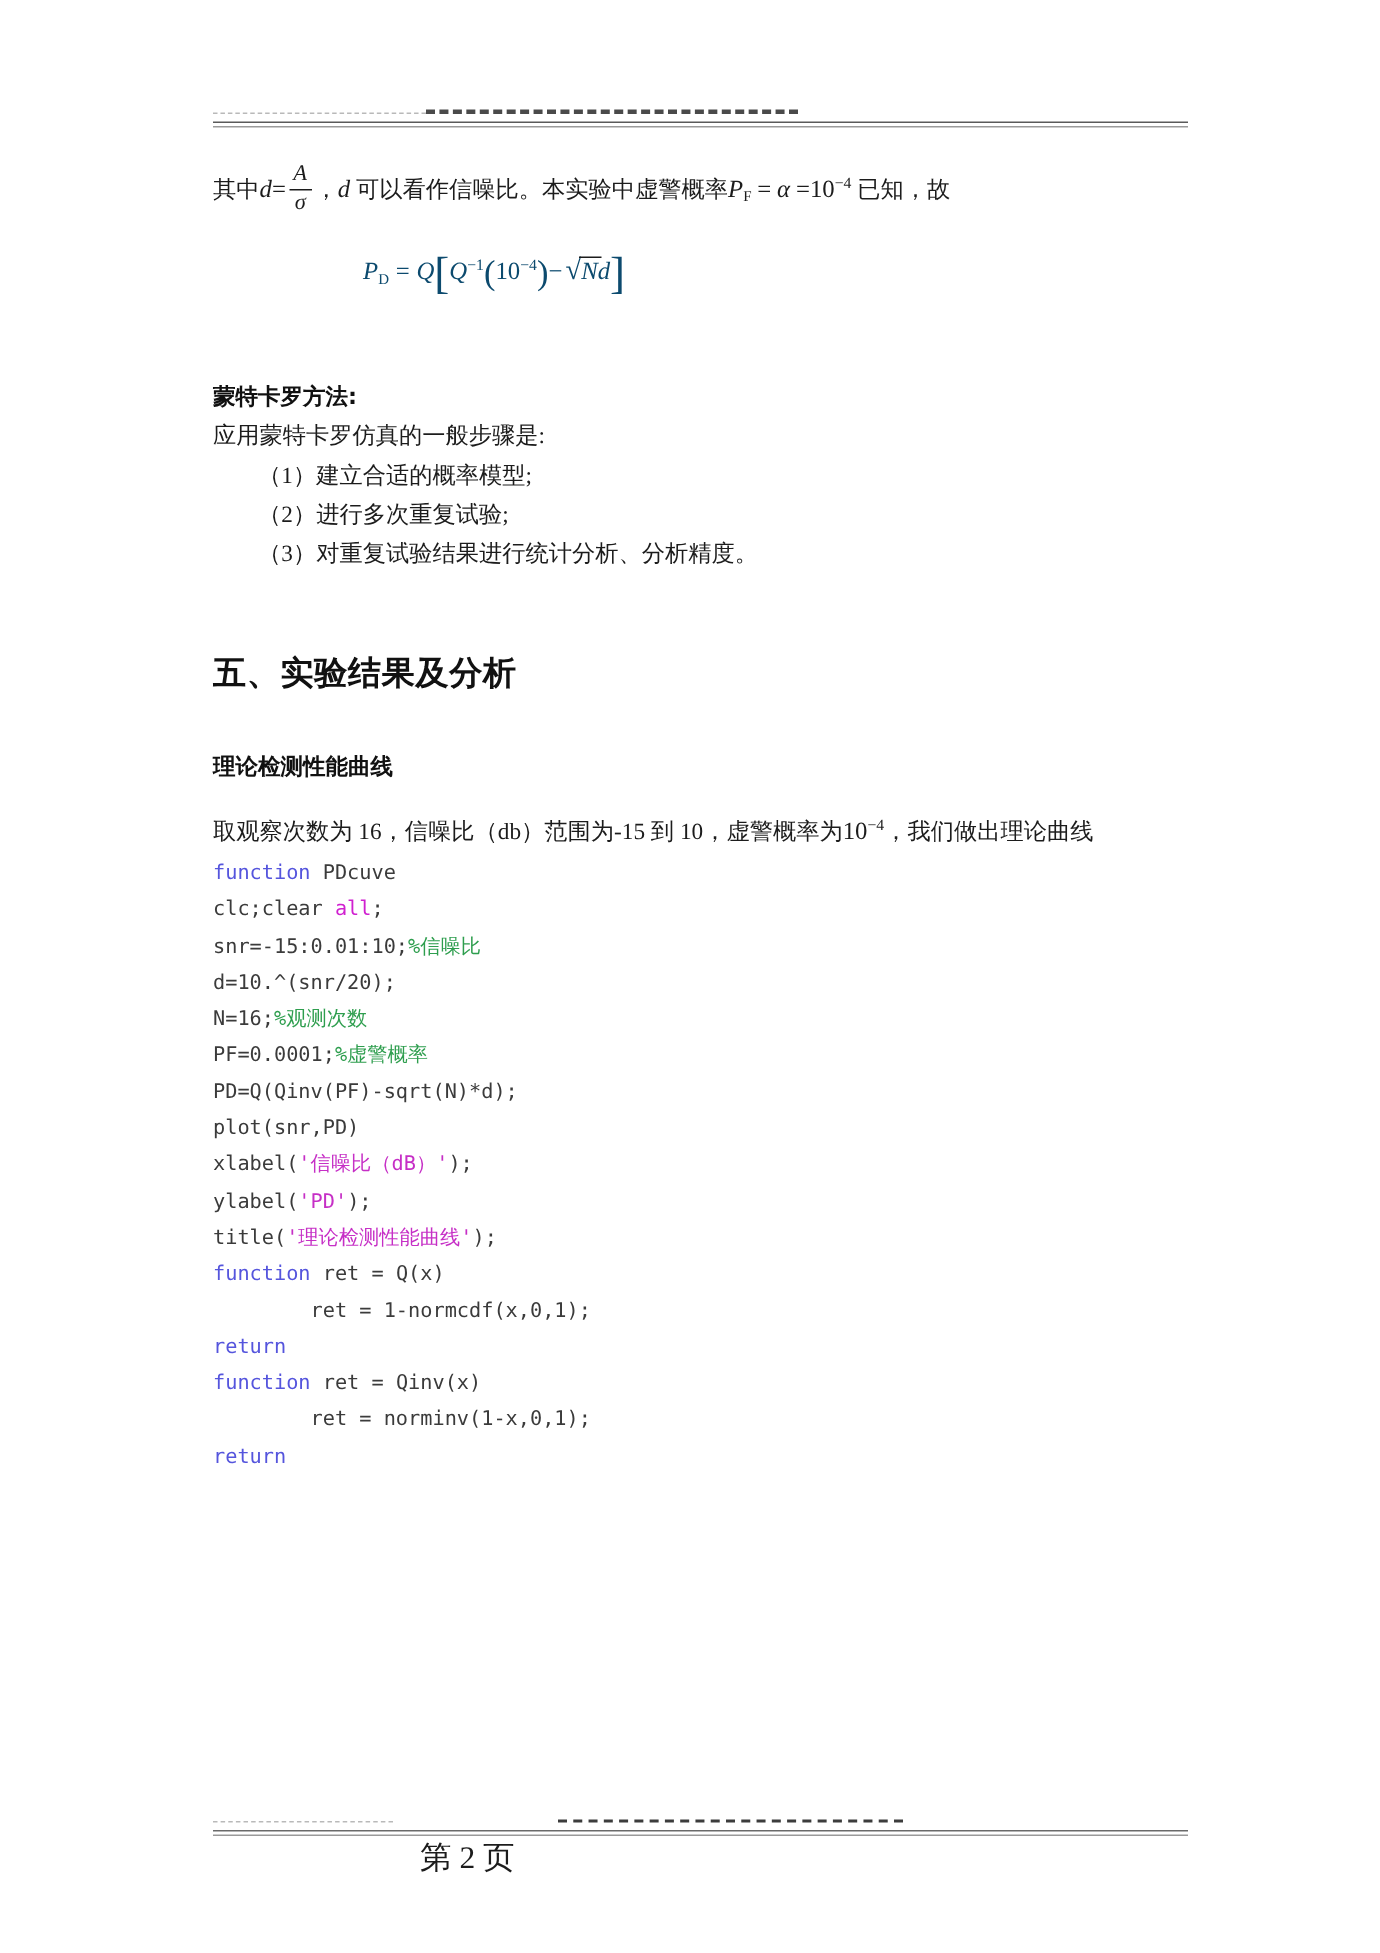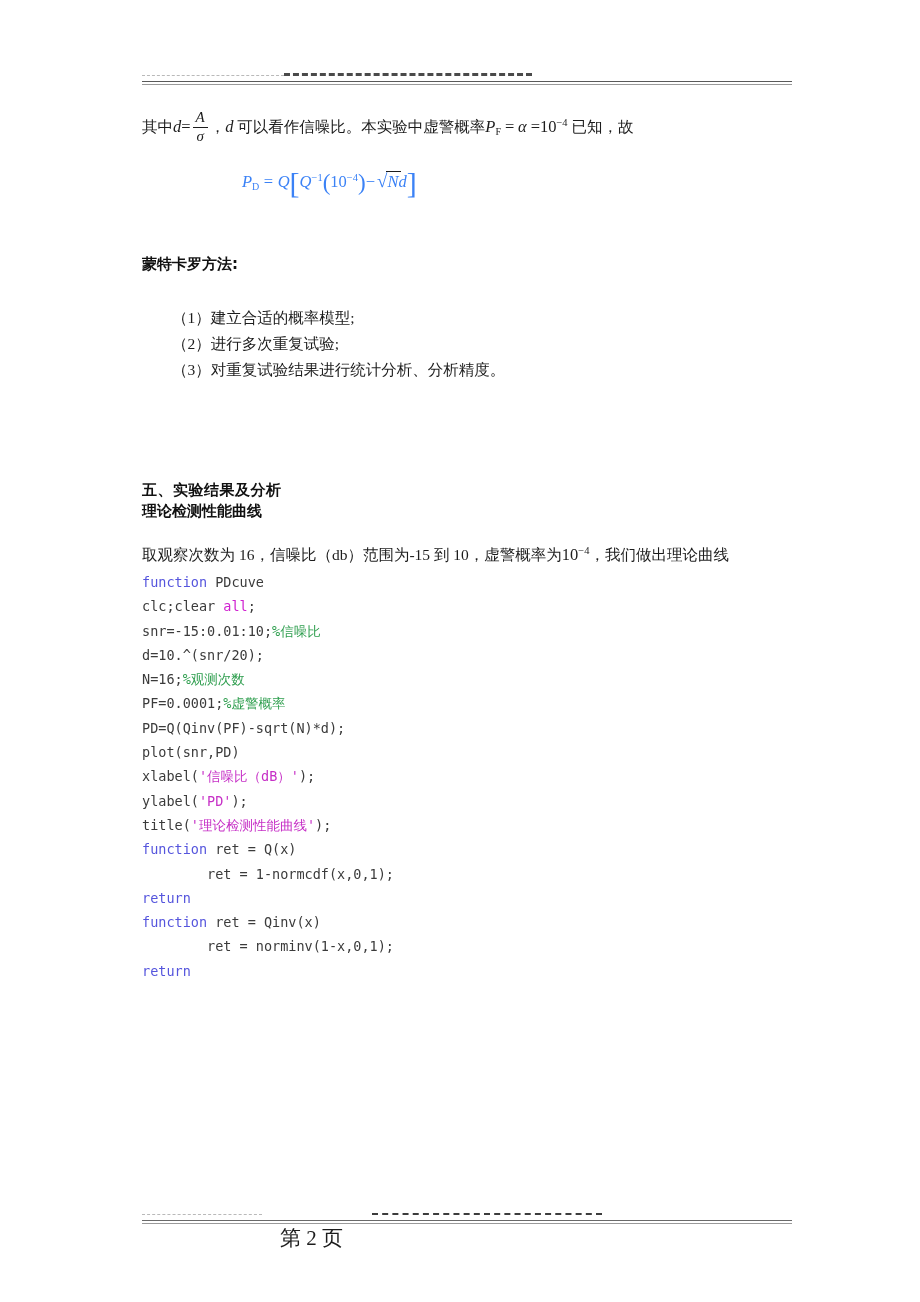--- a/index.html
+++ b/index.html
@@ -119,21 +119,21 @@
     font-size: 15px;
     padding: 0 3px;
   }
 
   
   .display-eq {
     position: absolute;
     left: 238px;
     top: 166px;
     font-size: 18px;
-    color: #3b82f6;
+    color: #0c4a6e;
     white-space: nowrap;
     font-family: "Liberation Serif", serif;
   }
   .brk {
     display: inline-block;
     font-size: 30px;
     font-style: normal;
     vertical-align: -6px;
     font-family: "Liberation Serif", serif;
   }
@@ -168,25 +168,24 @@
     font-weight: bold;
     font-size: 15px;
     color: #111111;
     white-space: nowrap;
   }
   .h-section {
     position: absolute;
     left: 138px;
     font-family: "DejaVu Sans", sans-serif;
     font-weight: bold;
-    font-size: 15px;
+    font-size: 22px;
     color: #111111;
     letter-spacing: 0.5px;
     white-space: nowrap;
-    margin-top: 47px;
   }
 
   
   .code {
     position: absolute;
     left: 138px;
     top: 570px;
     font-family: "DejaVu Sans Mono", "Liberation Mono", monospace;
     font-size: 13.5px;
     line-height: 24.3px;
@@ -268,20 +267,21 @@
 
   <div class="display-eq">
     <span class="mathvar">P</span><span class="sub">D</span>
     <span class="mathup">=</span>
     <span class="mathvar">Q</span><span class="brk">[</span><span class="mathvar">Q</span><span class="sup">−1</span><span class="paren-big">(</span><span class="mathup">10</span><span class="sup">−4</span><span class="paren-big">)</span><span class="mathup">−</span><span class="sqrt-wrap"><span class="sqrt-sym">√</span><span class="sqrt-bar"></span><span class="mathvar">N</span></span><span class="mathvar">d</span><span class="brk">]</span>
   </div>
 
 
   <div class="h-bold-small" style="top:255px;">蒙特卡罗方法:</div>
 
+  <div class="para" style="top:278px;">应用蒙特卡罗仿真的一般步骤是:</div>
 
   <div class="para" style="top:305px; left:168px;">（1）建立合适的概率模型;</div>
   <div class="para" style="top:331px; left:168px;">（2）进行多次重复试验;</div>
   <div class="para" style="top:357px; left:168px;">（3）对重复试验结果进行统计分析、分析精度。</div>
 
   <div class="h-section" style="top:434px;">五、实验结果及分析</div>
 
   <div class="h-bold-small" style="top:502px;">理论检测性能曲线</div>
 
   <div class="para" style="top:538px;">

